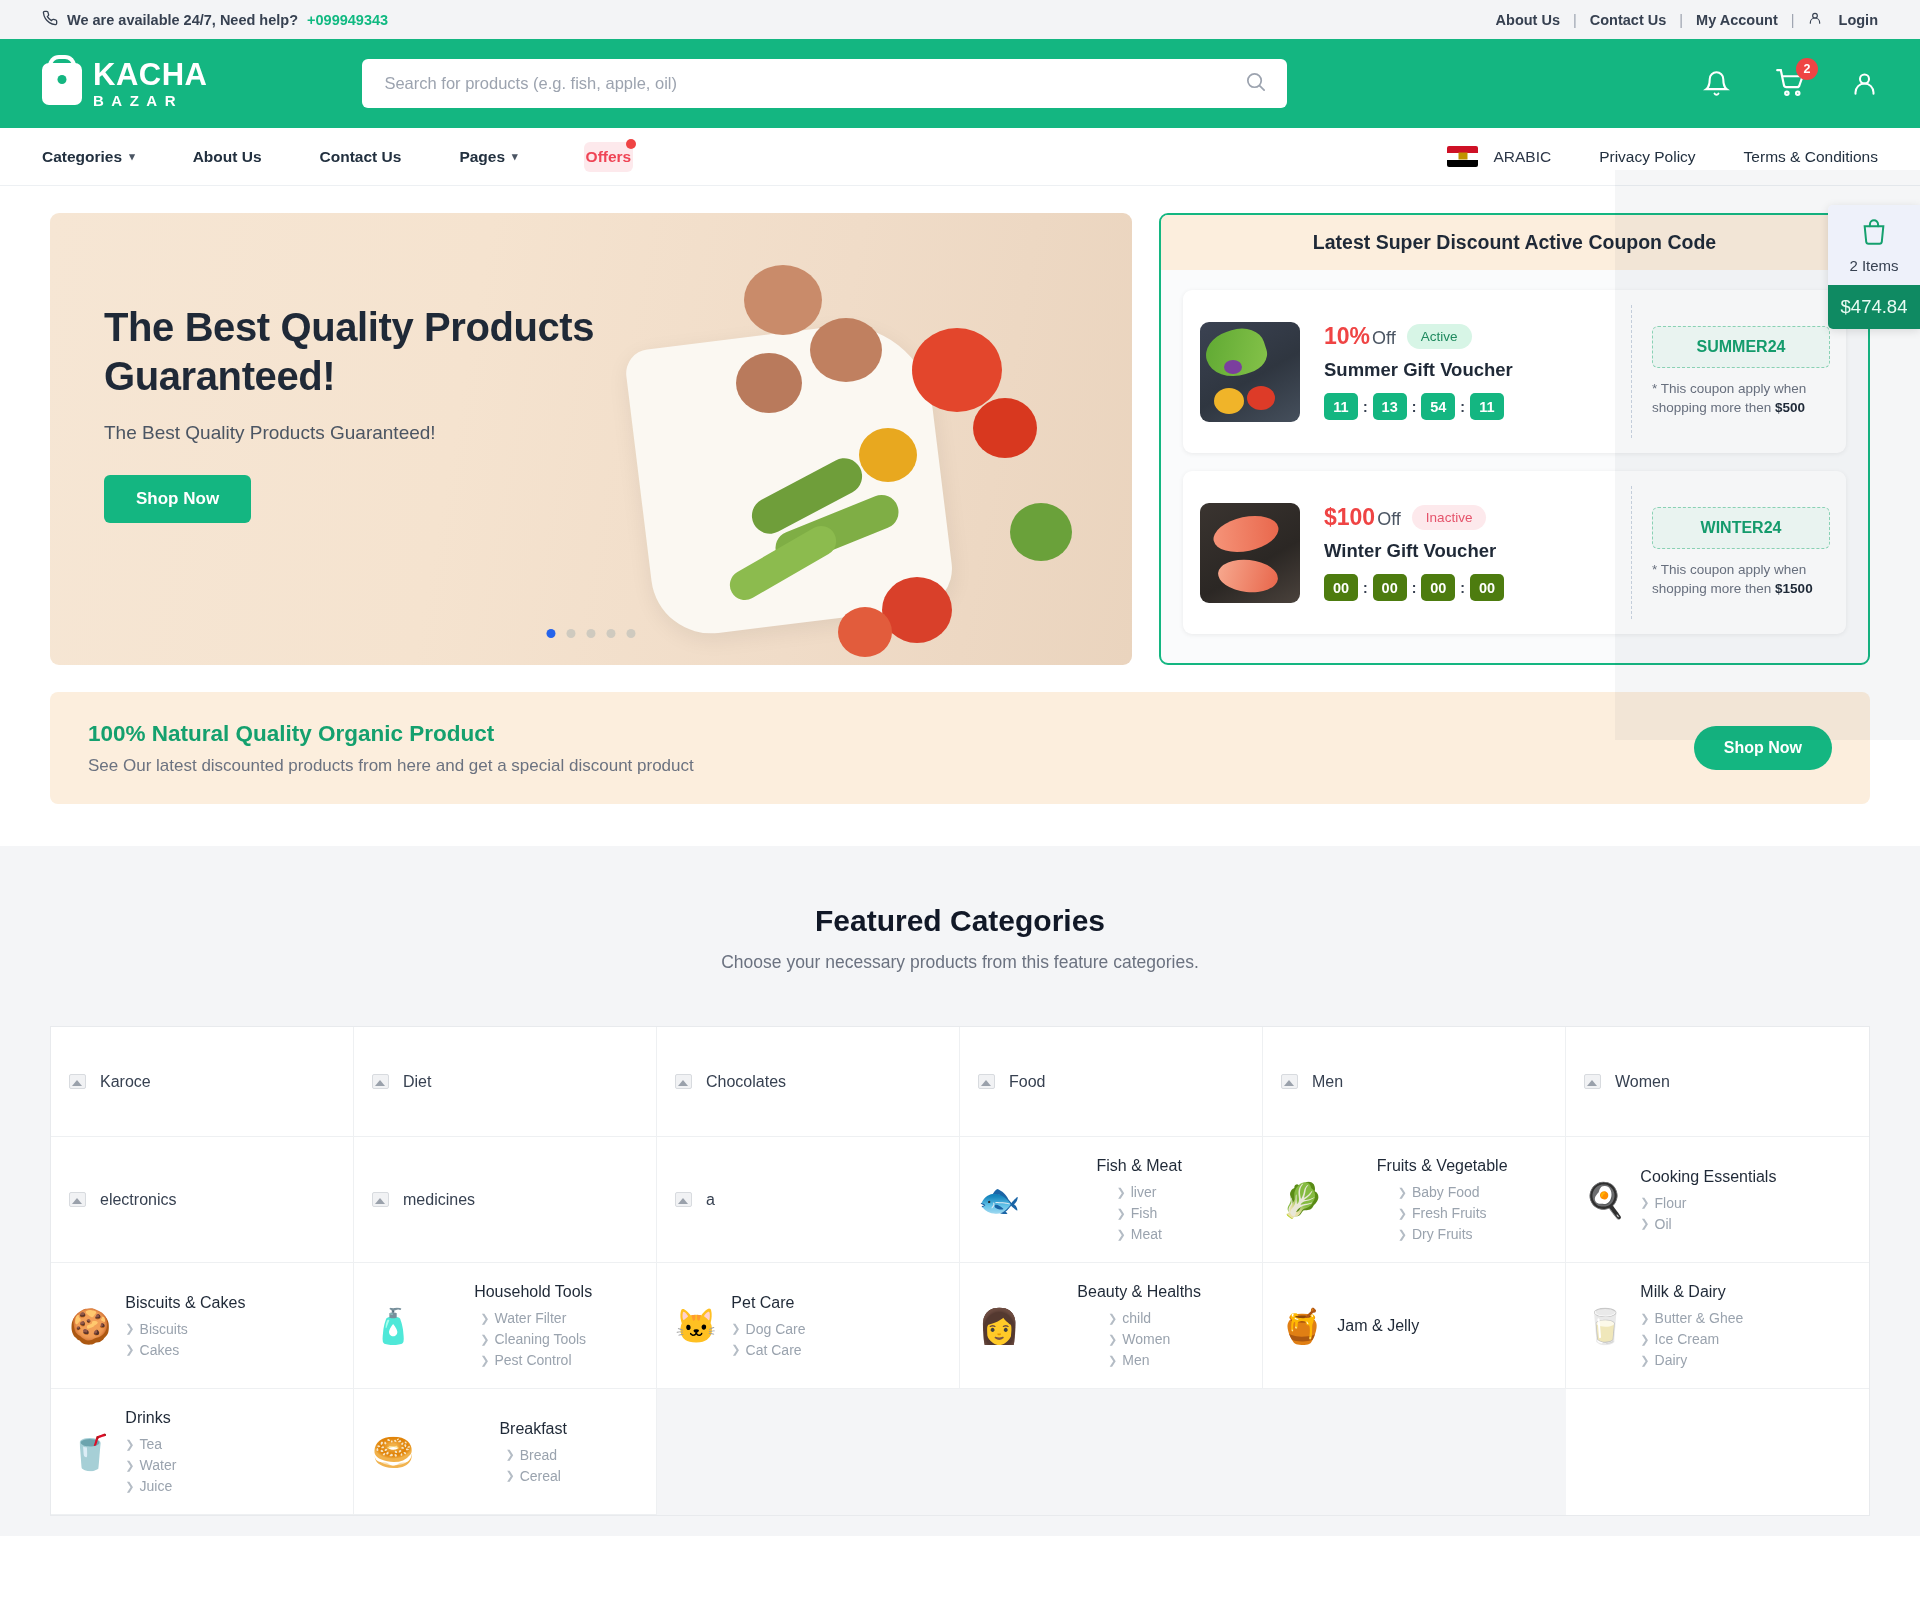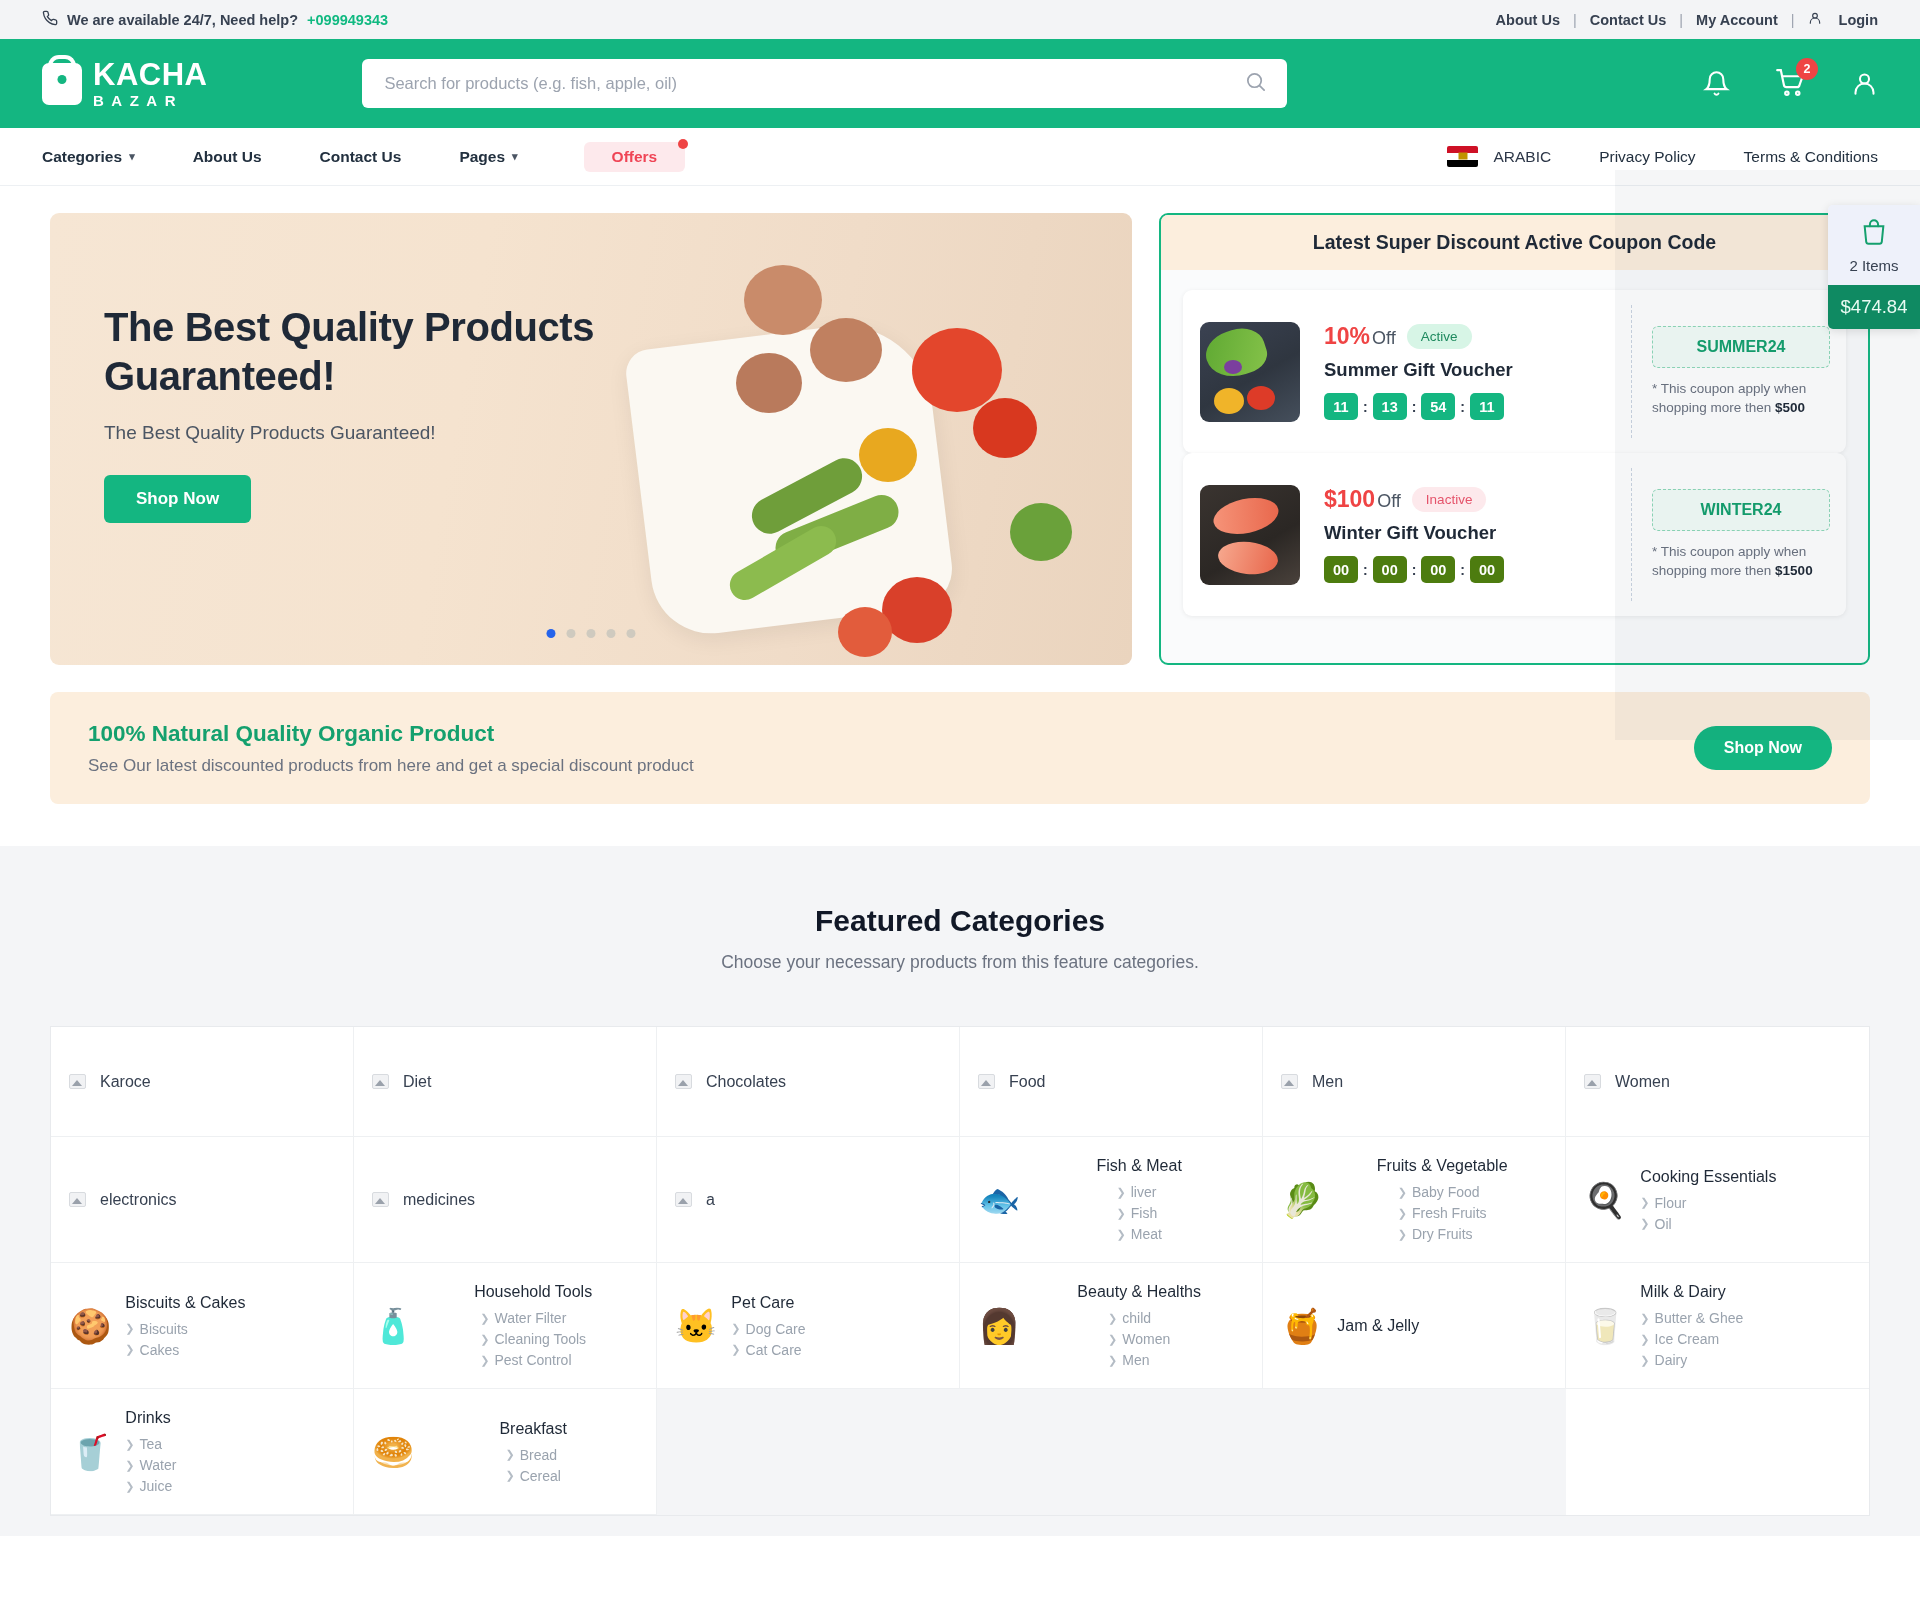--- a/index.html
+++ b/index.html
@@ -98,21 +98,21 @@
     display: flex; align-items: center;
     padding: 0 42px;
     border-bottom: 1px solid #edf0f3;
     font-size: 15.5px;
   }
   .nav-left { display: flex; align-items: center; gap: 58px; font-weight: bold; }
   .nav-item { display: flex; align-items: center; gap: 7px; color: #22303f; cursor: pointer; }
   .chev { font-size: 11px; color: #4b5563; }
   .offers-pill {
     background: #fde9ec; color: #ef4455;
-    padding: 6px 28px; border-radius: 6px;
+    padding: 6px 2px; border-radius: 6px;
     position: relative; margin-left: 8px;
   }
   .offers-dot {
     position: absolute; top: -3px; right: -3px;
     width: 10px; height: 10px; border-radius: 50%; background: #ef4444;
   }
   .nav-right { margin-left: auto; display: flex; align-items: center; gap: 48px; }
   .lang { display: flex; align-items: center; gap: 15px; }
   .flag {
     width: 31px; height: 21px; border-radius: 2px; overflow: hidden;
@@ -172,21 +172,21 @@
     flex: 1; height: 452px;
     border: 2px solid #14b681; border-radius: 9px;
     overflow: hidden; display: flex; flex-direction: column;
     background: #fafbfc;
   }
   .coupons-head {
     background: #fceedd; text-align: center;
     font-size: 19.5px; font-weight: 600; color: #1f2937;
     padding: 16px 0;
   }
-  .coupons-body { padding: 20px 22px; display: flex; flex-direction: column; }
+  .coupons-body { padding: 20px 22px; display: flex; flex-direction: column; gap: 18px; }
   .coupon-card {
     background: #fff; border-radius: 9px;
     box-shadow: 0 1px 5px rgba(0,0,0,0.07);
     display: flex; align-items: center; padding: 15px 0 15px 17px;
     position: relative; height: 163px;
   }
   .coupon-img {
     width: 100px; height: 100px; border-radius: 9px;
     flex: 0 0 100px; overflow: hidden; position: relative;
   }

